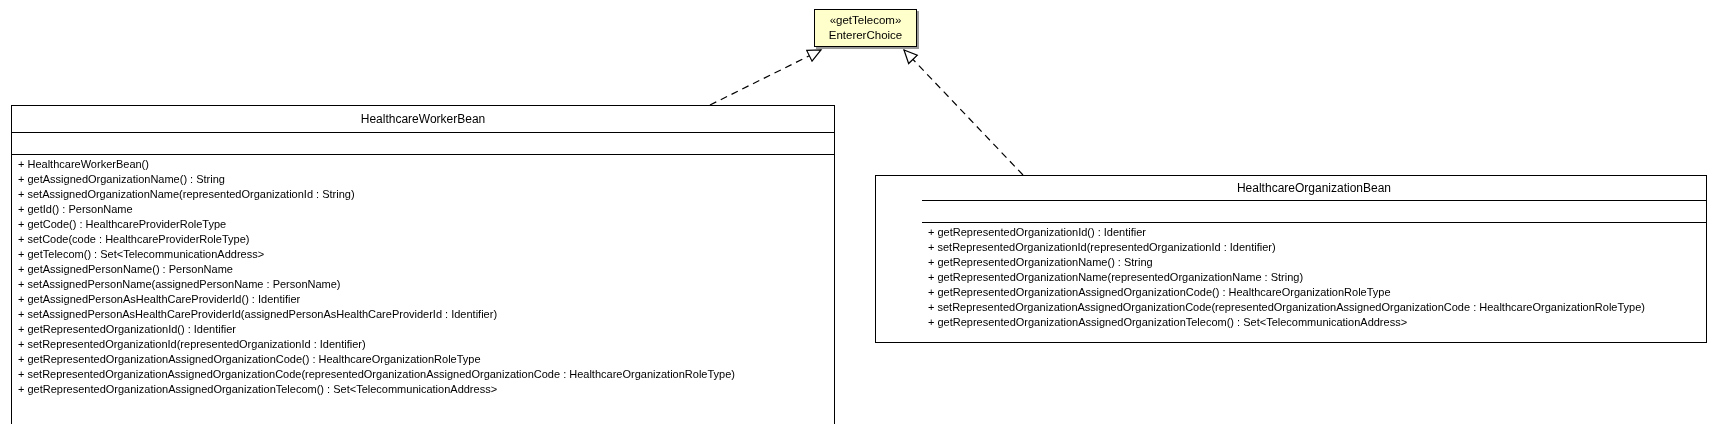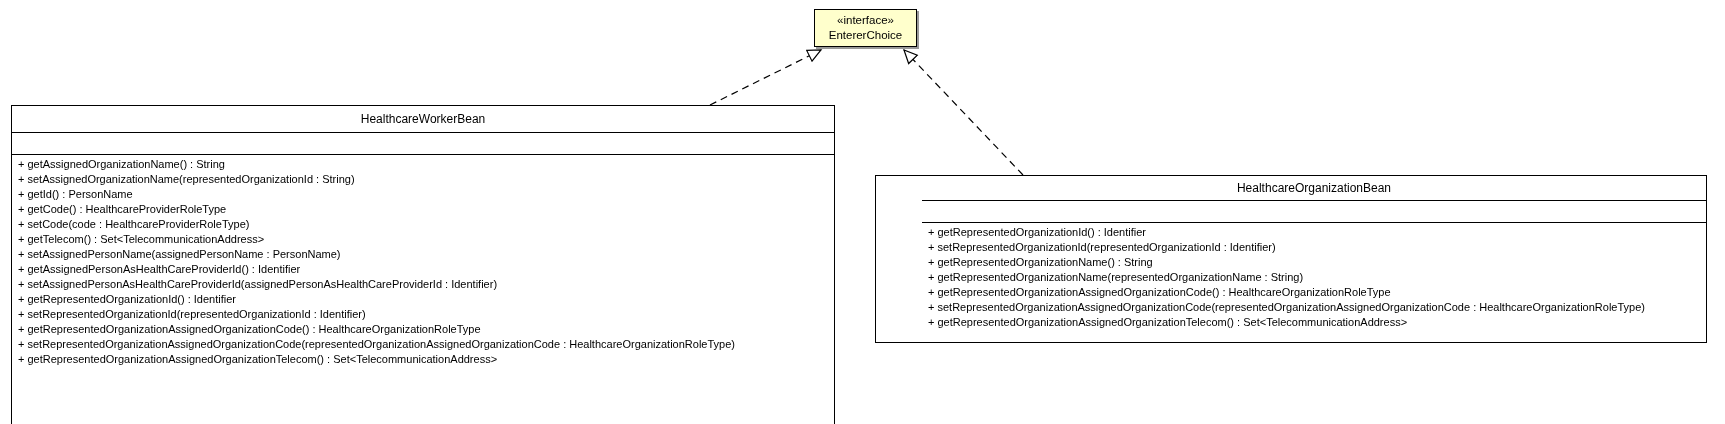--- a/index.html
+++ b/index.html
@@ -92,34 +92,36 @@
     <defs>
       <marker id="hollow-triangle" markerUnits="userSpaceOnUse" markerWidth="16" markerHeight="14" viewBox="0 0 16 14" refX="14" refY="7" orient="auto">
         <path d="M1,1 L14,7 L1,13 Z" fill="#ffffff" stroke="#000000" stroke-width="1.2"></path>
       </marker>
     </defs>
     <line x1="710" y1="105" x2="821" y2="50" stroke="#000000" stroke-width="1.2" stroke-dasharray="7 5" marker-end="url(#hollow-triangle)"></line>
     <line x1="1023" y1="175" x2="904" y2="50" stroke="#000000" stroke-width="1.2" stroke-dasharray="7 5" marker-end="url(#hollow-triangle)"></line>
   </svg>
 
   <div class="iface-node" id="iface-box">
-    <div class="stereotype">«interface»</div>
+    <div class="stereotype">«getTelecom»</div>
     <div class="iface-name">EntererChoice</div>
   </div>
 
   <div class="class-node" id="worker-box">
     <div class="hdr">HealthcareWorkerBean</div>
     <div class="attrs"></div>
     <div class="methods">
+      <div class="m">+ HealthcareWorkerBean()</div>
       <div class="m">+ getAssignedOrganizationName() : String</div>
       <div class="m">+ setAssignedOrganizationName(representedOrganizationId : String)</div>
       <div class="m">+ getId() : PersonName</div>
       <div class="m">+ getCode() : HealthcareProviderRoleType</div>
       <div class="m">+ setCode(code : HealthcareProviderRoleType)</div>
       <div class="m">+ getTelecom() : Set&lt;TelecommunicationAddress&gt;</div>
+      <div class="m">+ getAssignedPersonName() : PersonName</div>
       <div class="m">+ setAssignedPersonName(assignedPersonName : PersonName)</div>
       <div class="m">+ getAssignedPersonAsHealthCareProviderId() : Identifier</div>
       <div class="m">+ setAssignedPersonAsHealthCareProviderId(assignedPersonAsHealthCareProviderId : Identifier)</div>
       <div class="m">+ getRepresentedOrganizationId() : Identifier</div>
       <div class="m">+ setRepresentedOrganizationId(representedOrganizationId : Identifier)</div>
       <div class="m">+ getRepresentedOrganizationAssignedOrganizationCode() : HealthcareOrganizationRoleType</div>
       <div class="m">+ setRepresentedOrganizationAssignedOrganizationCode(representedOrganizationAssignedOrganizationCode : HealthcareOrganizationRoleType)</div>
       <div class="m">+ getRepresentedOrganizationAssignedOrganizationTelecom() : Set&lt;TelecommunicationAddress&gt;</div>
     </div>
   </div>

